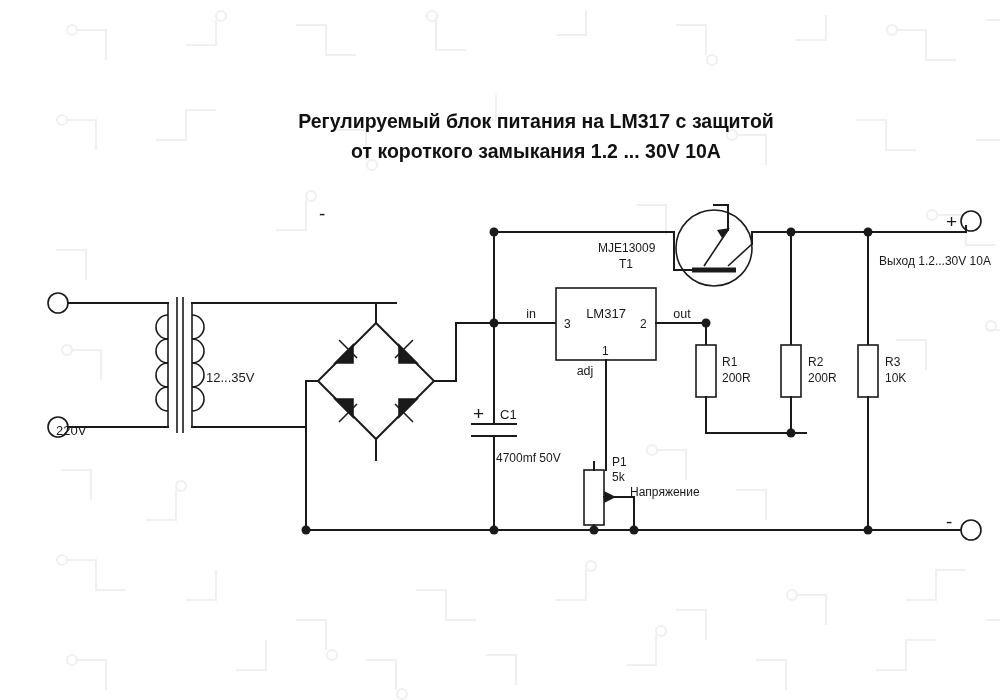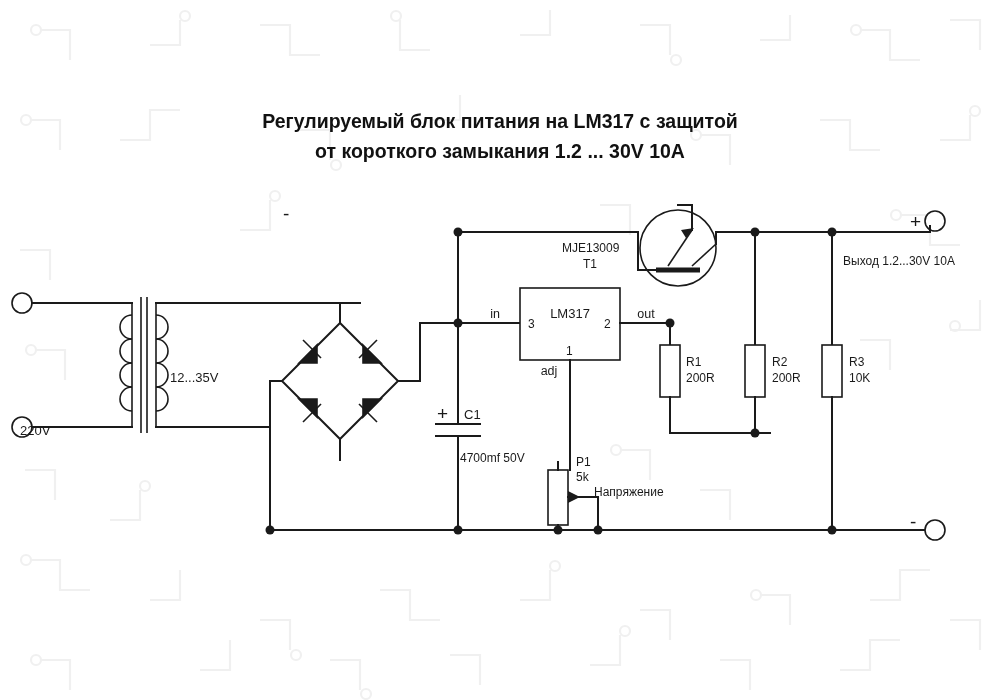--- a/index.html
+++ b/index.html
@@ -12,20 +12,21 @@
     height: 700px;
     position: relative;
     font-family: "Liberation Sans", sans-serif;
     overflow: hidden;
   }
   #schematic-root {
     position: absolute;
     inset: 0;
     width: 880px;
     height: 700px;
+    margin-left: 36px;
   }
   svg.sheet {
     display: block;
     width: 1000px;
     height: 700px;
   }
   .wire {
     stroke: #1a1a1a;
     stroke-width: 2;
     fill: none;

